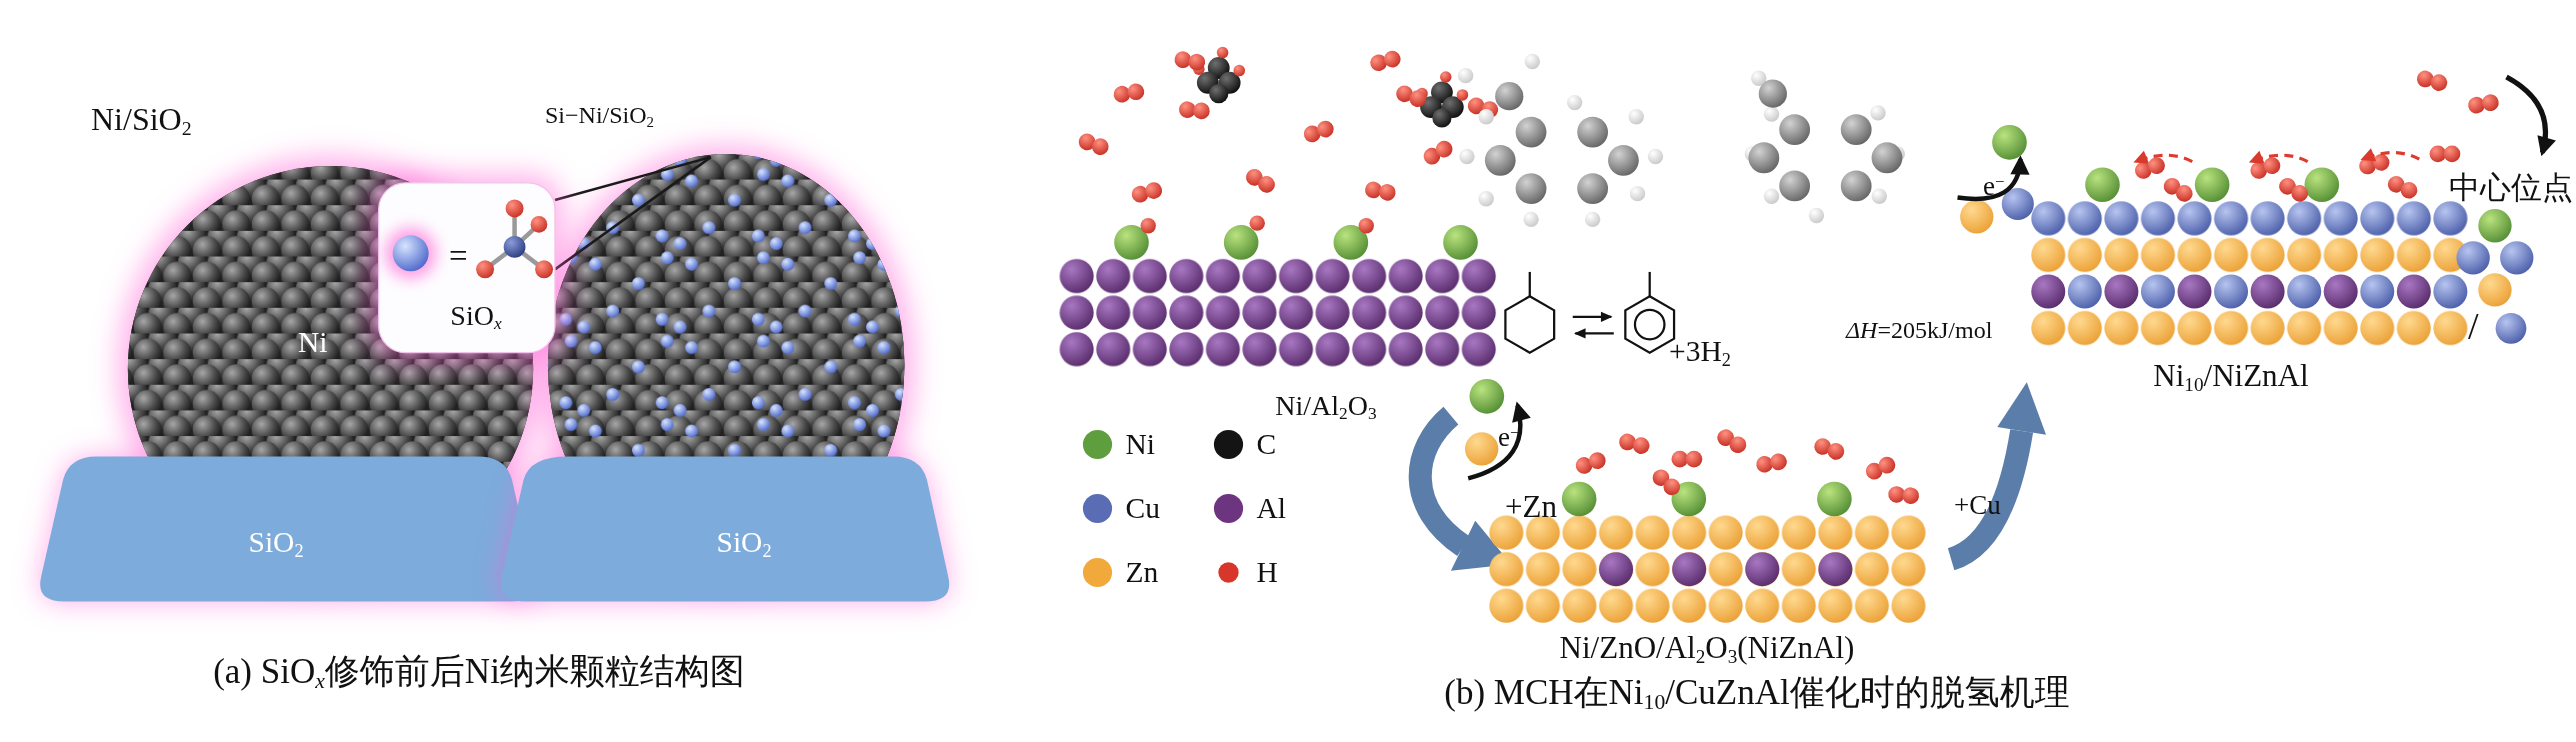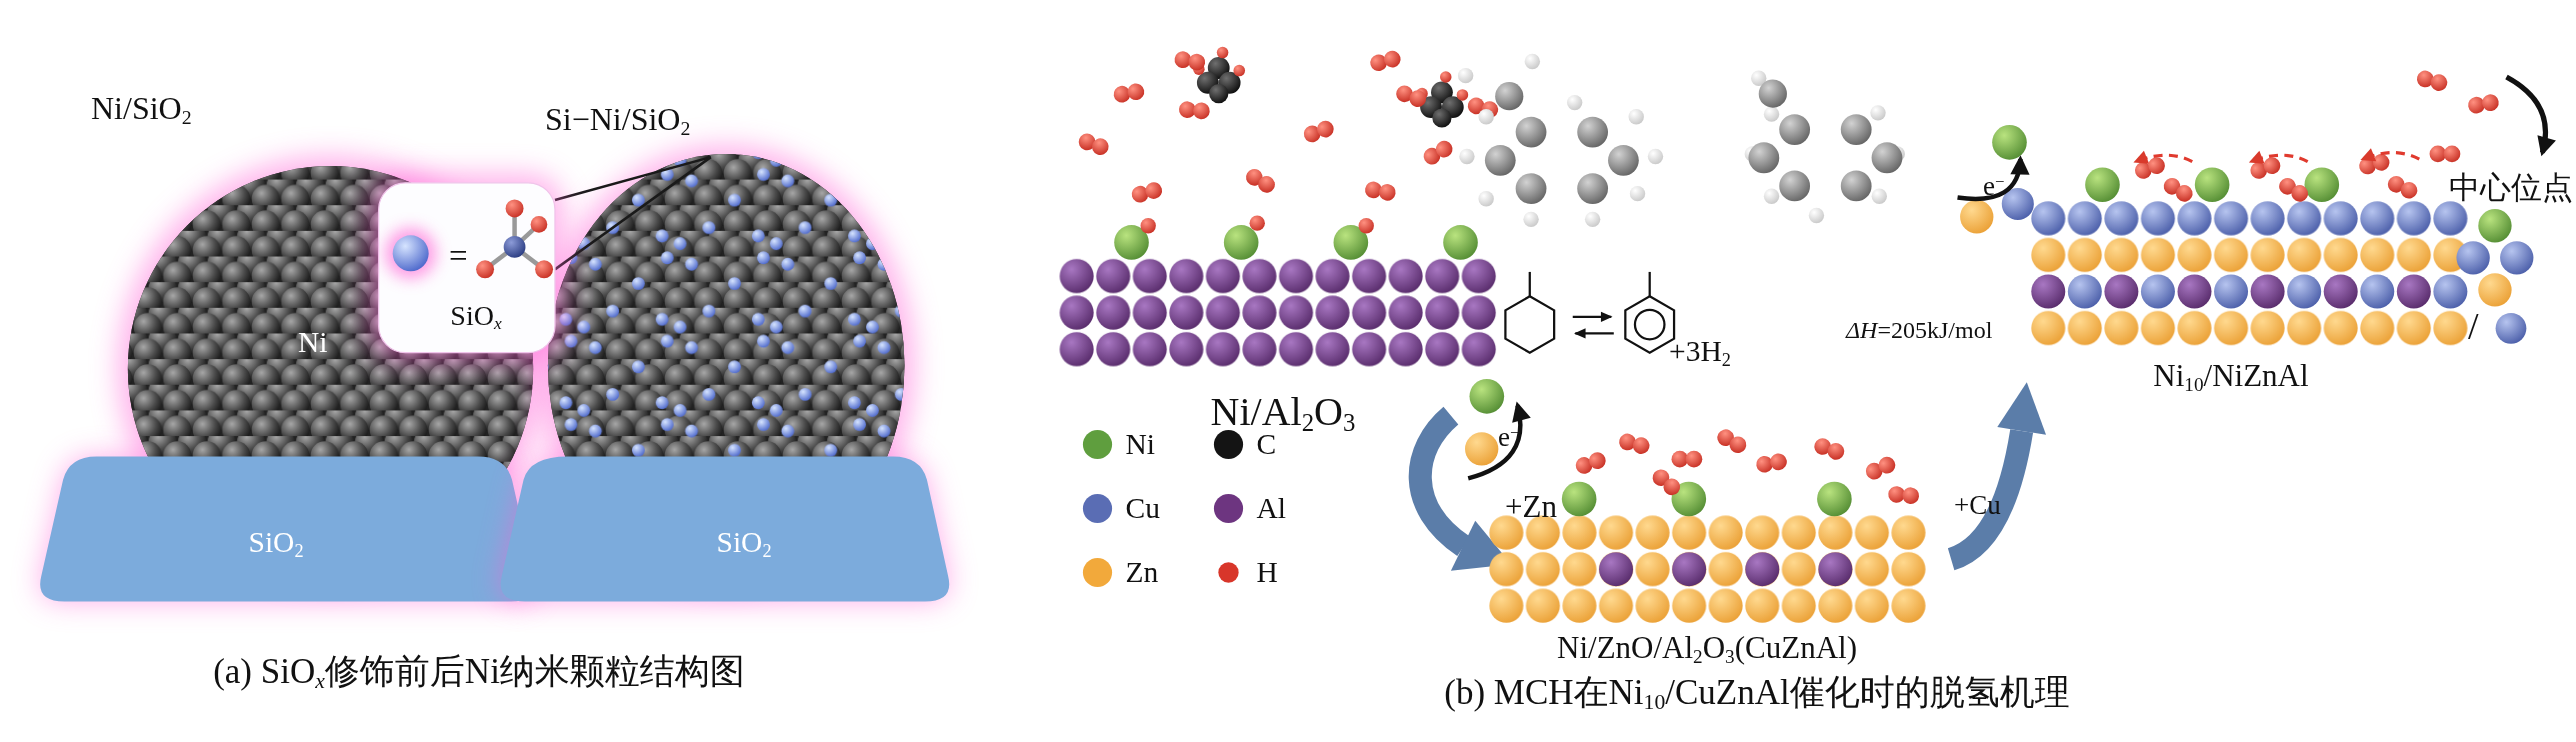--- a/index.html
+++ b/index.html
@@ -364,44 +364,44 @@
       <circle cx="3890" cy="352" r="26" fill="url(#gGreen)"></circle>
       <circle cx="3856" cy="402" r="26" fill="url(#gBlue)"></circle>
       <circle cx="3924" cy="402" r="26" fill="url(#gBlue)"></circle>
       <circle cx="3890" cy="452" r="26" fill="url(#gOrange)"></circle>
     </g>
     <circle cx="3915" cy="512" r="24" fill="url(#gBlue)"></circle>
   </g>
 </svg>
 
 <div>
-  <div class="lbl" style="left:91px;top:92px;font-size:32px">
+  <div class="lbl" style="left:91px;top:103px;font-size:32px">
     <span>Ni/SiO</span><span class="sb">2</span>
   </div>
-  <div class="lbl" style="left:545px;top:103px;font-size:32px">
+  <div class="lbl" style="left:545px;top:103px;font-size:24px">
     <span>Si−Ni/SiO</span><span class="sb">2</span>
   </div>
   <div class="lbl white" style="left:298px;top:327px;font-size:29.5px">Ni</div>
   <div class="lbl white ctr" style="left:276px;top:527px;font-size:29.5px">
     <span>SiO</span><span class="sb">2</span>
   </div>
   <div class="lbl white ctr" style="left:744px;top:527px;font-size:29.5px">
     <span>SiO</span><span class="sb">2</span>
   </div>
   <div class="lbl" style="left:449px;top:239px;font-size:33px">=</div>
   <div class="lbl ctr" style="left:476px;top:301px;font-size:28px">
     <span>SiO</span><span class="sb it">x</span>
   </div>
   <div class="lbl ctr" style="left:479px;top:654px;font-size:35px">
     <span>(a) SiO</span><span class="sb it">x</span><span>修饰前后Ni纳米颗粒结构图</span>
   </div>
 </div>
 
 <div>
-  <div class="lbl ctr" style="left:1283px;top:391px;font-size:40px">
+  <div class="lbl ctr" style="left:1326px;top:391px;font-size:28px">
     <span>Ni/Al</span><span class="sb">2</span><span>O</span><span class="sb">3</span>
   </div>
 
   <div class="legend">
     <div class="leg-item">
       <svg width="33" height="33" viewBox="0 0 52 52">
           <circle cx="26" cy="26" r="23" fill="#5f9e3e"></circle>
         </svg>
       <span>Ni</span>
     </div>
@@ -441,21 +441,21 @@
   <div class="lbl" style="left:1954px;top:491px;font-size:27px">+Cu</div>
 
   <div class="lbl" style="left:1669px;top:336px;font-size:29.5px">
     <span>+3H</span><span class="sb">2</span>
   </div>
   <div class="lbl" style="left:1846px;top:318px;font-size:24px">
     <span class="it">ΔH</span><span>=205kJ/mol</span>
   </div>
 
   <div class="lbl ctr" style="left:1707px;top:632px;font-size:31px">
-    <span>Ni/ZnO/Al</span><span class="sb">2</span><span>O</span><span class="sb">3</span><span>(CuZnAl)</span>
+    <span>Ni/ZnO/Al</span><span class="sb">2</span><span>O</span><span class="sb">3</span><span>(NiZnAl)</span>
   </div>
   <div class="lbl ctr" style="left:2231px;top:360px;font-size:31px">
     <span>Ni</span><span class="sb">10</span><span>/NiZnAl</span>
   </div>
 
   <div class="lbl" style="left:1498px;top:423px;font-size:27px">
     <span>e</span><span class="sp">−</span>
   </div>
   <div class="lbl" style="left:1983px;top:172px;font-size:27px">
     <span>e</span><span class="sp">−</span>

